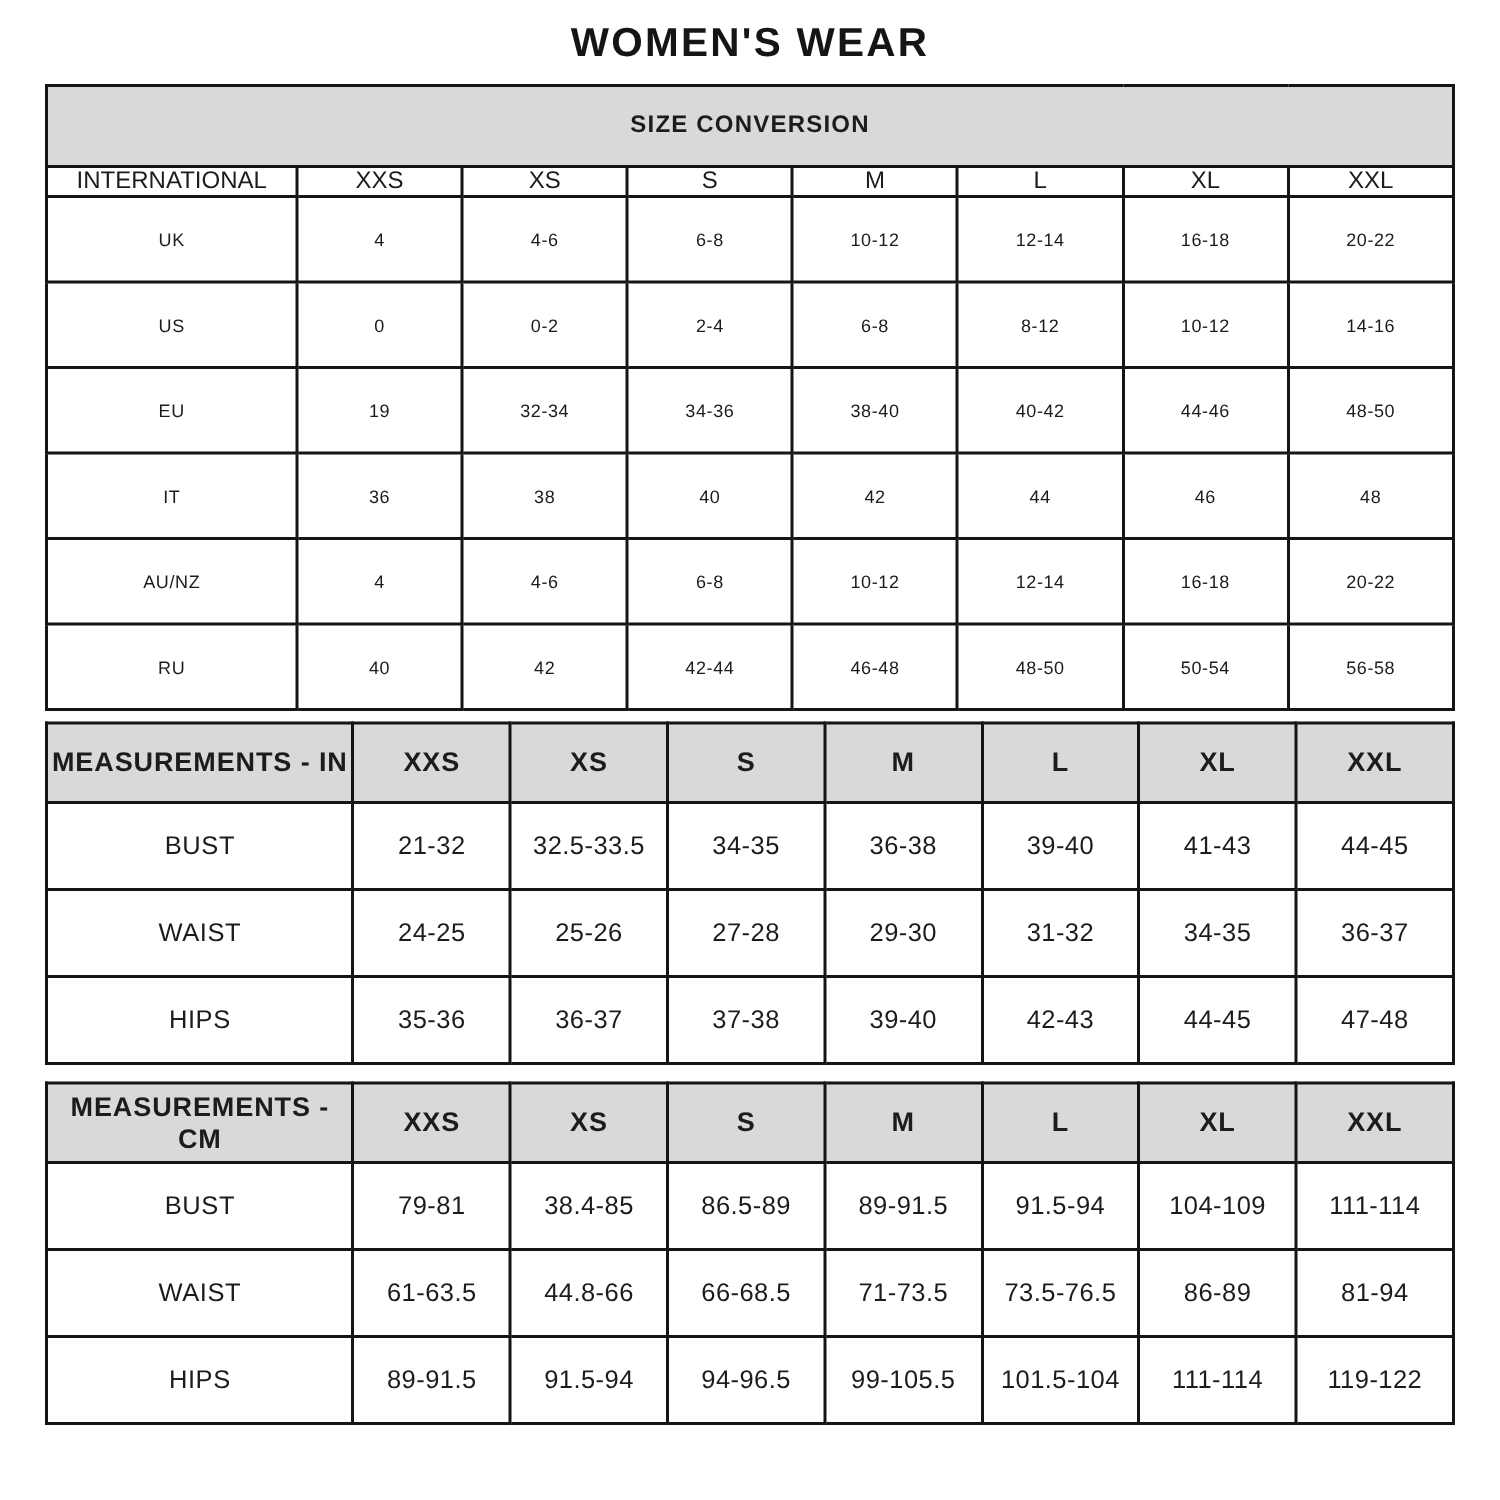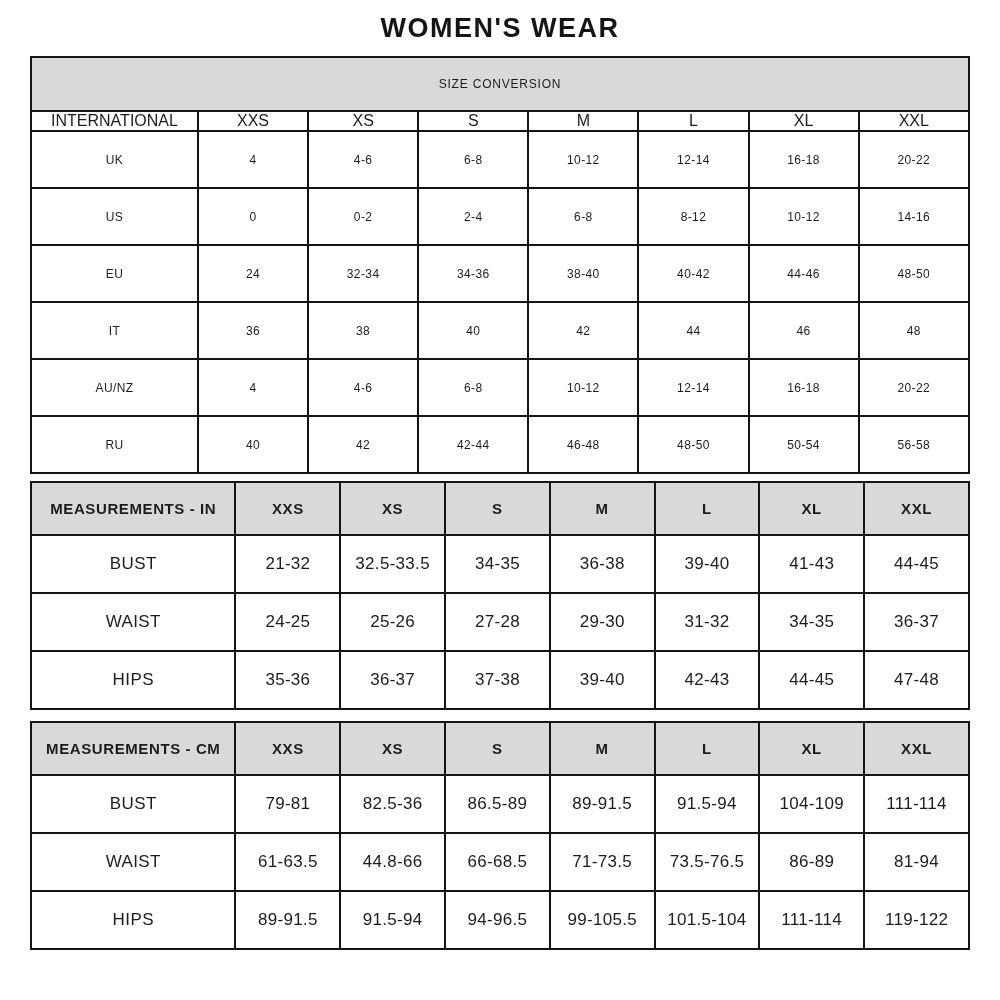--- a/index.html
+++ b/index.html
@@ -39,36 +39,36 @@
     text-align: center;
     vertical-align: middle;
     font-weight: 400;
     padding: 0;
   }
   .gray { background: #d9d9d9; }
 
   
   .tbl1 .banner th {
     height: 52px;
-    font-weight: 400;
-    font-size: 12px;
+    font-weight: 700;
+    font-size: 16px;
     letter-spacing: 0.8px;
   }
   .tbl1 tbody th, .tbl1 tbody td {
     height: 55px;
     font-size: 12px;
     letter-spacing: 0.4px;
   }
 
   
   .tblm { margin-top: 0; }
   .tblm thead th {
     height: 51px;
     font-weight: 700;
-    font-size: 15px;
+    font-size: 18px;
     letter-spacing: 0.6px;
   }
   .tblm tbody th {
     height: 56px;
     font-size: 17px;
     letter-spacing: 0.4px;
     font-weight: 400;
     text-align: center;
   }
   .tblm tbody td {
@@ -129,21 +129,21 @@
           <td>0</td>
           <td>0-2</td>
           <td>2-4</td>
           <td>6-8</td>
           <td>8-12</td>
           <td>10-12</td>
           <td>14-16</td>
         </tr>
         <tr>
           <th>EU</th>
-          <td>24</td>
+          <td>19</td>
           <td>32-34</td>
           <td>34-36</td>
           <td>38-40</td>
           <td>40-42</td>
           <td>44-46</td>
           <td>48-50</td>
         </tr>
         <tr>
           <th>IT</th>
           <td>36</td>
@@ -258,21 +258,21 @@
         <th class="gray">M</th>
         <th class="gray">L</th>
         <th class="gray">XL</th>
         <th class="gray">XXL</th>
       </tr>
     </thead>
     <tbody>
         <tr>
           <th>BUST</th>
           <td>79-81</td>
-          <td>82.5-36</td>
+          <td>38.4-85</td>
           <td>86.5-89</td>
           <td>89-91.5</td>
           <td>91.5-94</td>
           <td>104-109</td>
           <td>111-114</td>
         </tr>
         <tr>
           <th>WAIST</th>
           <td>61-63.5</td>
           <td>44.8-66</td>

